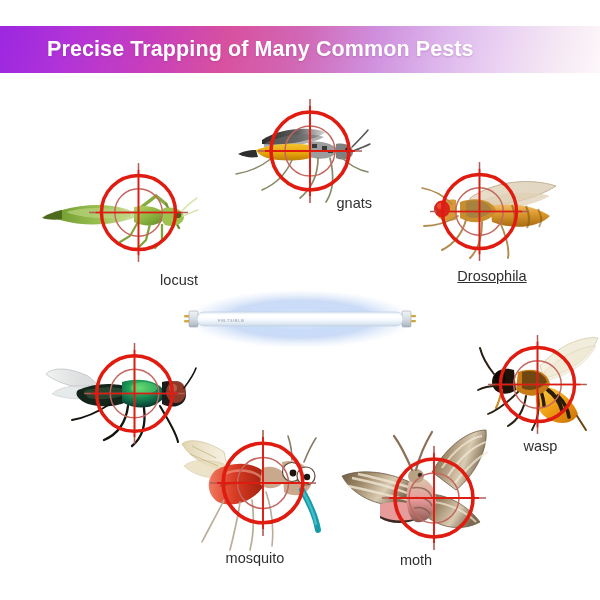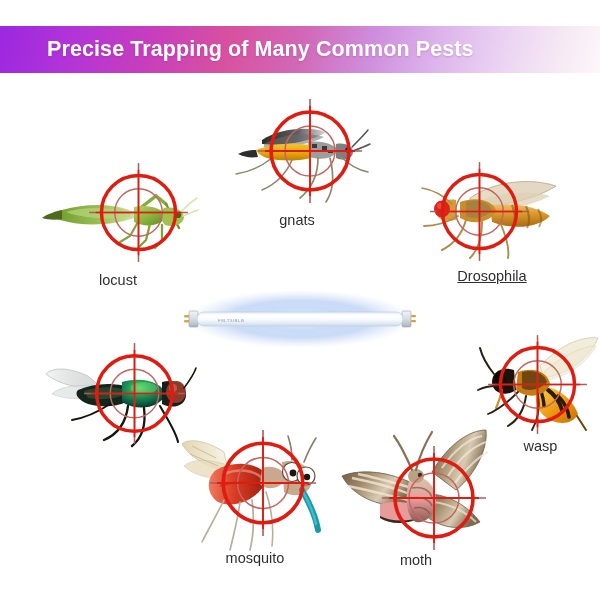--- a/index.html
+++ b/index.html
@@ -196,21 +196,21 @@
           <path d="M100 62 L92 76 L82 82" fill="none" stroke="#7fa437" stroke-width="2.1" stroke-linecap="round"></path>
 
           <path d="M24 50 C14 52 6 56 4 58 C10 60 18 60 24 59 Z" fill="#4c6b1c"></path>
         </g>
 
         <g transform="translate(53,5) scale(0.95)">
           <use href="#reticle"></use>
         </g>
       </svg>
     </div>
-    <div class="caption" style="top:112px;">locust</div>
+    <div class="caption" style="top:112px;text-align:right;">locust</div>
   </div>
 
   <div class="pest" style="left:222px;top:100px;width:150px;height:130px;">
     <div class="art">
       <svg width="150" height="108" viewBox="0 0 150 108">
         <g>
 
           <path d="M40 40 C58 28 86 26 104 32 C90 42 62 46 40 44 Z" fill="url(#gGnatWing)"></path>
           <path d="M42 44 C60 34 86 32 102 37 C88 45 62 48 42 47 Z" fill="#6d6d6d" opacity=".55"></path>
 
@@ -231,21 +231,21 @@
           <path d="M108 58 C112 74 112 90 104 102" fill="none" stroke="#8a8a6a" stroke-width="1.7" stroke-linecap="round"></path>
           <path d="M70 60 C64 74 54 84 40 90" fill="none" stroke="#8a8a6a" stroke-width="1.6" stroke-linecap="round"></path>
           <path d="M50 58 C40 66 28 72 14 74" fill="none" stroke="#8a8a6a" stroke-width="1.5" stroke-linecap="round"></path>
           <path d="M118 56 C126 64 136 70 146 72" fill="none" stroke="#8a8a6a" stroke-width="1.5" stroke-linecap="round"></path>
         </g>
         <g transform="translate(38,1) scale(1.0)">
           <use href="#reticle"></use>
         </g>
       </svg>
     </div>
-    <div class="caption" style="top:112px;">gnats</div>
+    <div class="caption" style="top:95px;text-align:right;">gnats</div>
   </div>
 
   <div class="pest" style="left:412px;top:158px;width:160px;height:132px;">
     <div class="art">
       <svg width="160" height="112" viewBox="0 0 160 112">
         <g>
 
           <path d="M58 40 C84 22 120 20 144 28 C122 42 86 50 58 47 Z" fill="url(#gDroWing)" stroke="#b7a384" stroke-width=".8"></path>
           <path d="M60 46 C86 34 118 32 138 38 C116 50 84 54 60 51 Z" fill="#ded0b4" opacity=".75"></path>
 

